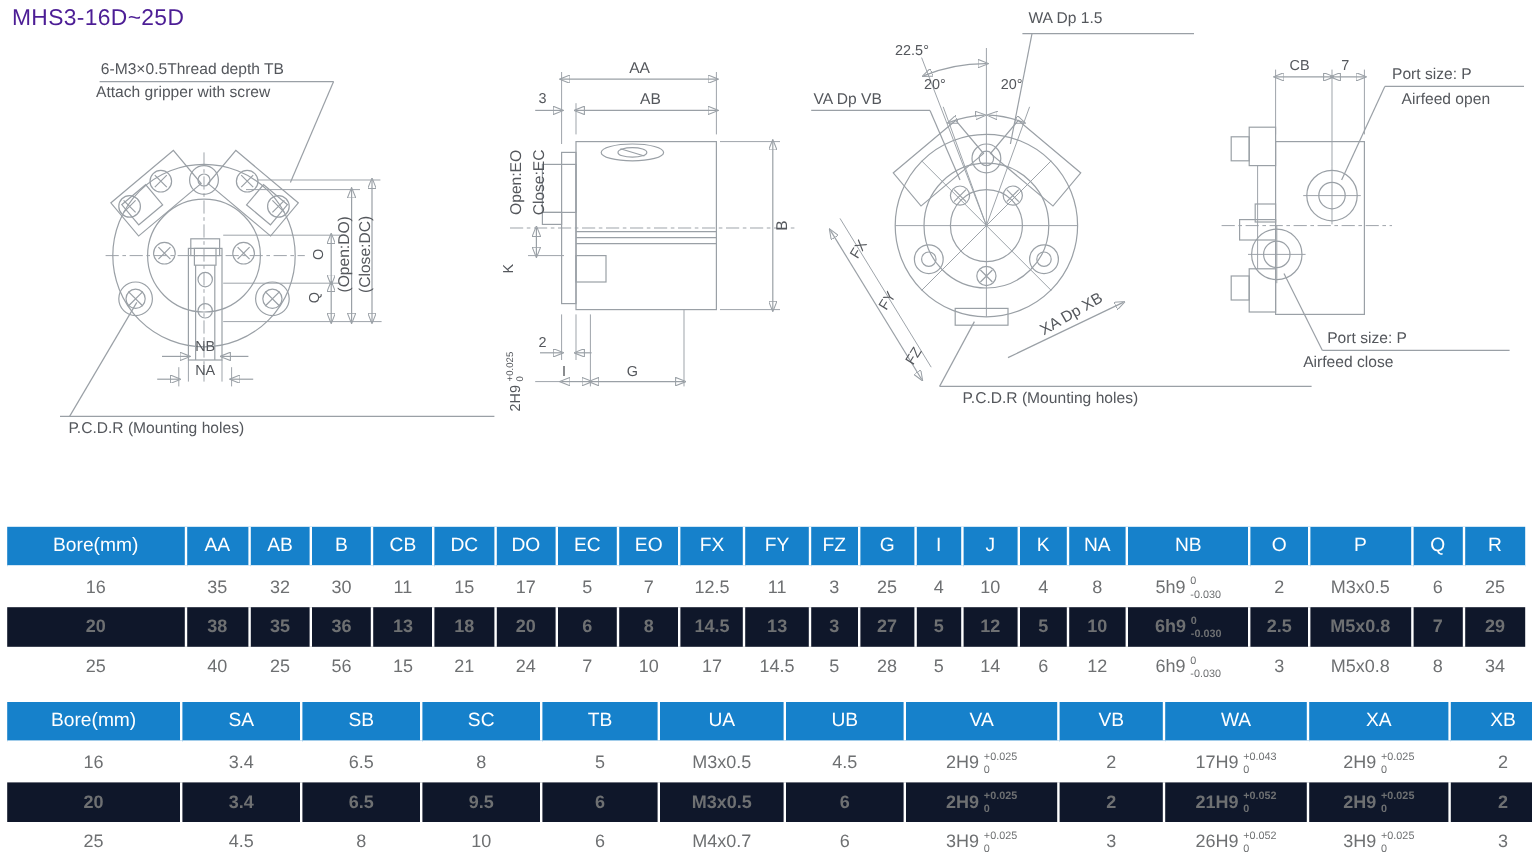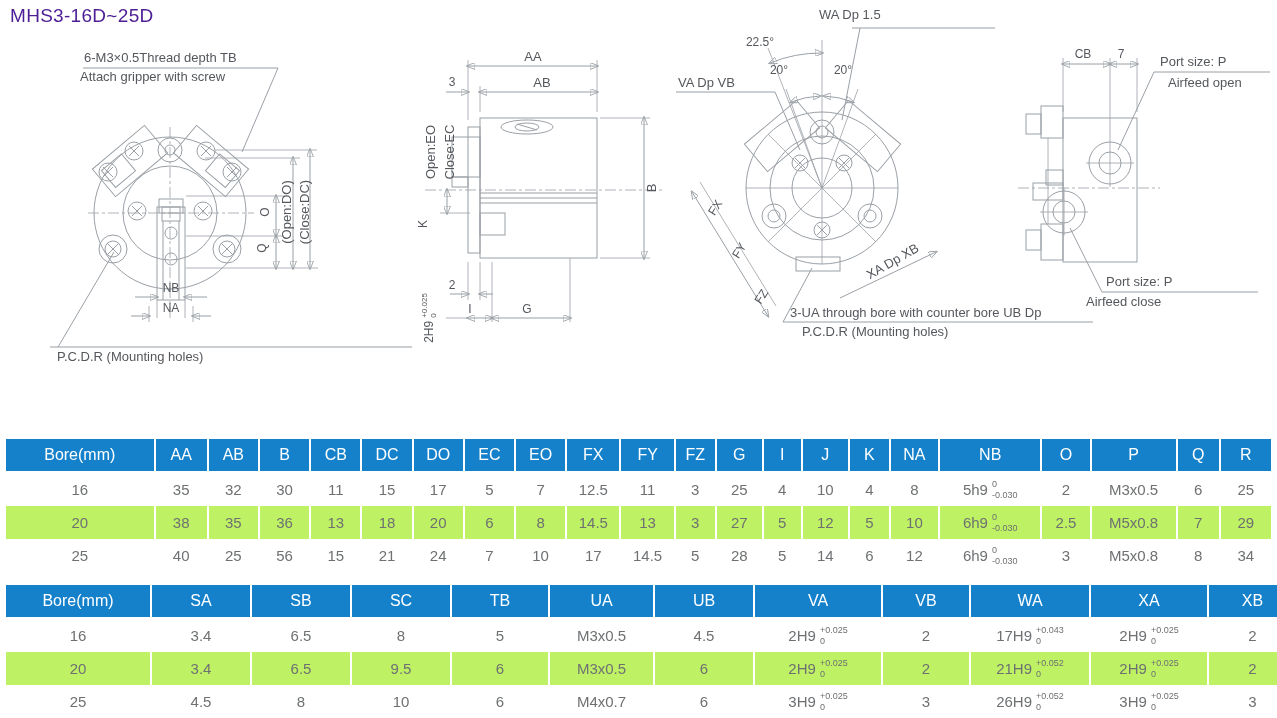--- a/index.html
+++ b/index.html
@@ -22,21 +22,21 @@
   .tol{display:inline-flex;flex-direction:column;margin-left:3px;font-size:8px;line-height:1.1;}
   .tol i,.tol2 i{font-style:normal;display:block;}
   table{position:absolute;left:6px;width:1265px;border-collapse:collapse;table-layout:fixed;}
   .t1{top:439px;}
   .t2{top:585px;}
   th{background:#1681cb;color:#ffffff;font-weight:400;font-size:16px;height:32px;padding:0;
      border-left:2px solid #fff;border-bottom:2px solid #fff;}
   th:first-child{border-left:none;}
   td{height:33px;text-align:center;font-size:15px;color:#6e7072;padding:0;border-left:2px solid #fff;}
   td:first-child{border-left:none;}
-  tr.alt td{background:#bef264;}
+  tr.alt td{background:#0f172a;font-weight:bold;}
   .celltol{display:inline-flex;align-items:center;}
   .tol2{display:inline-flex;flex-direction:column;margin-left:4px;font-size:9px;line-height:1.15;text-align:left;color:#6e7072;}
 </style>
 </head>
 <body>
 
 <div class="title">MHS3-16D~25D</div>
 
 <div class="dwg-wrap">
 <svg class="dwg" width="1277" height="436">
@@ -282,30 +282,29 @@
   <div class="dl ctr sm" style="left:470px;top:310px">I</div>
   <div class="dl ctr sm" style="left:527px;top:310px">G</div>
   <div class="dl rot tolrow sm" style="left:430px;top:318px">
     <span>2H9</span>
     <span class="tol">
         <i>+0.025</i>
         <i>0</i>
       </span>
   </div>
 
-  <div class="dl" style="left:819px;top:8px">WA Dp 1.5</div>
+  <div class="dl" style="left:857px;top:8px">WA Dp 1.5</div>
   <div class="dl ctr sm" style="left:760px;top:43px">22.5°</div>
   <div class="dl ctr sm" style="left:779px;top:71px">20°</div>
   <div class="dl ctr sm" style="left:843px;top:71px">20°</div>
   <div class="dl" style="left:678px;top:76px">VA Dp VB</div>
   <div class="dl r58 sm" style="left:716px;top:208px">FX</div>
   <div class="dl r58 sm" style="left:740px;top:251px">FY</div>
   <div class="dl r58 sm" style="left:762px;top:297px">FZ</div>
   <div class="dl r30" style="left:893px;top:262px">XA Dp XB</div>
-  <div class="dl" style="left:790px;top:306px">3-UA through bore with counter bore UB Dp</div>
   <div class="dl" style="left:802px;top:325px">P.C.D.R (Mounting holes)</div>
 
   <div class="dl ctr sm" style="left:1083px;top:55px">CB</div>
   <div class="dl ctr sm" style="left:1121px;top:55px">7</div>
   <div class="dl" style="left:1160px;top:55px">Port size: P</div>
   <div class="dl" style="left:1168px;top:76px">Airfeed open</div>
   <div class="dl" style="left:1106px;top:275px">Port size: P</div>
   <div class="dl" style="left:1086px;top:295px">Airfeed close</div>
 </div>
 

